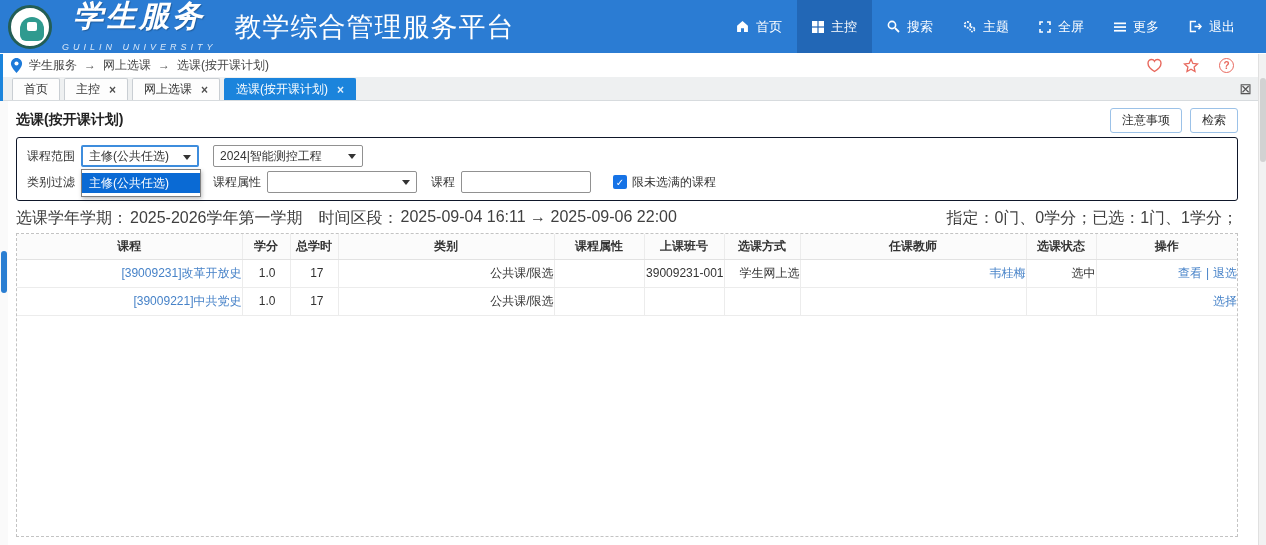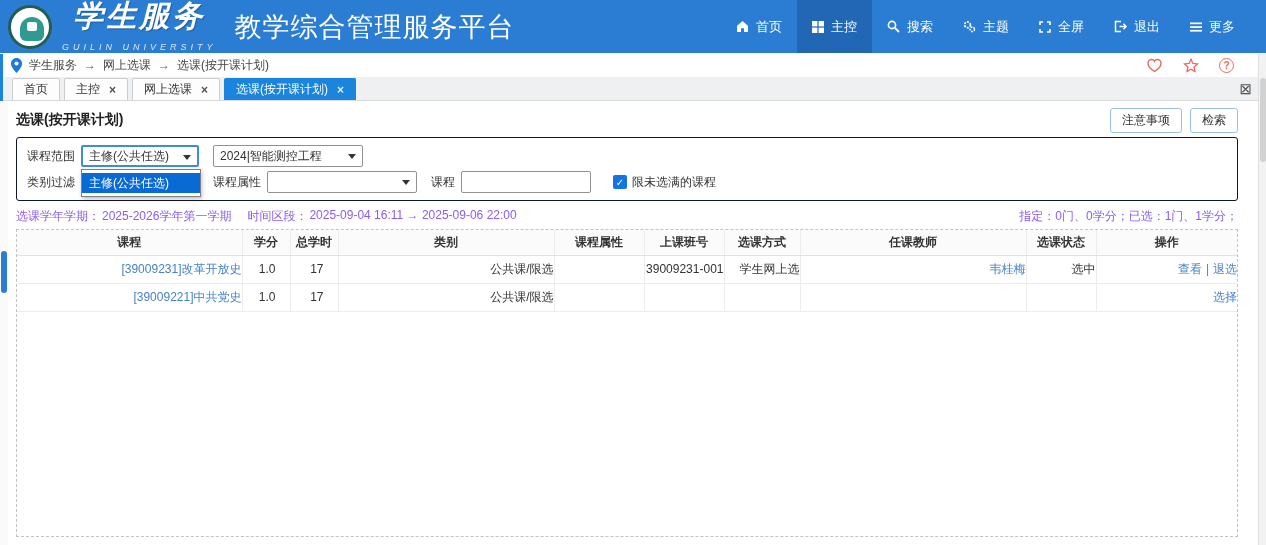--- a/index.html
+++ b/index.html
@@ -61,21 +61,21 @@
   .sel::after { content:""; position:absolute; right:6px; top:8px; border-left:4px solid transparent; border-right:4px solid transparent; border-top:5px solid #333; }
   .sel.focused { border:2px solid #3e8ddd; }
   .w1 { width:118px; } .w2 { width:150px; }
   .text-input { width:130px; height:22px; border:1px solid #919191; border-radius:2px; font-size:12px; padding:0 5px; font-family:inherit; }
   .checkbox { width:14px; height:14px; margin-left:22px; background:#1673e6; border-radius:2px; display:flex; align-items:center; justify-content:center; cursor:pointer; }
   .checkbox::after { content:"✓"; color:#fff; font-size:10px; font-weight:bold; }
   .cb-label { margin-left:5px; }
   .dropdown-panel { position:absolute; left:64px; top:31px; width:120px; background:#fff; border:1px solid #7f7f7f; box-shadow:1px 2px 4px rgba(0,0,0,.25); padding:3px 0; z-index:10; }
   .dropdown-option { height:20px; line-height:20px; padding:0 7px; background:#0a6ad4; color:#fff; font-size:12px; cursor:pointer; }
 
-  .status-row { display:flex; font-size:12px; color:#8b5cf6; margin:7px 0 4px; }
+  .status-row { display:flex; font-size:16px; color:#404040; margin:7px 0 4px; }
   .status-row .lab { font-weight:normal; }
   .status-row .val { margin-left:2px; }
   .status-gap { margin-left:16px; }
   .status-right { margin-left:auto; }
 
   .table-wrap { flex:1; border:1px dashed #c3c3c3; background:#fff; overflow:hidden; }
   table { width:100%; border-collapse:collapse; font-size:12px; color:#333; table-layout:fixed; }
   th { font-weight:bold; height:25px; background:#fbfbfb; border-bottom:1px solid #e2e2e2; border-right:1px solid #ececec; text-align:center; overflow:hidden; white-space:nowrap; }
   th:last-child, td:last-child { border-right:none; }
   td { height:28px; border-bottom:1px solid #ececec; border-right:1px solid #ececec; text-align:right; overflow:hidden; white-space:nowrap; }
@@ -145,37 +145,37 @@
               <path d="M1 4 V1 H4"></path>
               <path d="M8 1 H11 V4"></path>
               <path d="M11 8 V11 H8"></path>
               <path d="M4 11 H1 V8"></path>
             </svg>
         </span>
         <span>全屏</span>
       </div>
       <div class="nav-item">
         <span class="nav-icon">
+          <svg width="12" height="12" viewBox="0 0 12 12" fill="#fff">
+              <rect x="0" y="1.5" width="12" height="1.7"></rect>
+              <rect x="0" y="5.2" width="12" height="1.7"></rect>
+              <rect x="0" y="8.9" width="12" height="1.7"></rect>
+            </svg>
+        </span>
+        <span>更多</span>
+      </div>
+      <div class="nav-item">
+        <span class="nav-icon">
           <svg width="13" height="13" viewBox="0 0 13 13" stroke="#fff" stroke-width="1.5" fill="none">
               <path d="M7 1.5 H1.5 V11.5 H7"></path>
               <path d="M5.5 6.5 H12"></path>
               <path d="M9.5 3.8 L12 6.5 L9.5 9.2"></path>
             </svg>
         </span>
         <span>退出</span>
-      </div>
-      <div class="nav-item">
-        <span class="nav-icon">
-          <svg width="12" height="12" viewBox="0 0 12 12" fill="#fff">
-              <rect x="0" y="1.5" width="12" height="1.7"></rect>
-              <rect x="0" y="5.2" width="12" height="1.7"></rect>
-              <rect x="0" y="8.9" width="12" height="1.7"></rect>
-            </svg>
-        </span>
-        <span>更多</span>
       </div>
     </nav>
   </header>
 
   <div class="crumb-bar">
     <span class="crumb-pin">
       <svg width="13" height="15" viewBox="0 0 14 16">
           <path d="M7 0 C3.7 0 1 2.7 1 6 c0 4 6 10 6 10 s6 -6 6 -10 C13 2.7 10.3 0 7 0 z" fill="#1d7ad9"></path>
           <circle cx="7" cy="5.8" r="2.2" fill="#fff"></circle>
         </svg>

